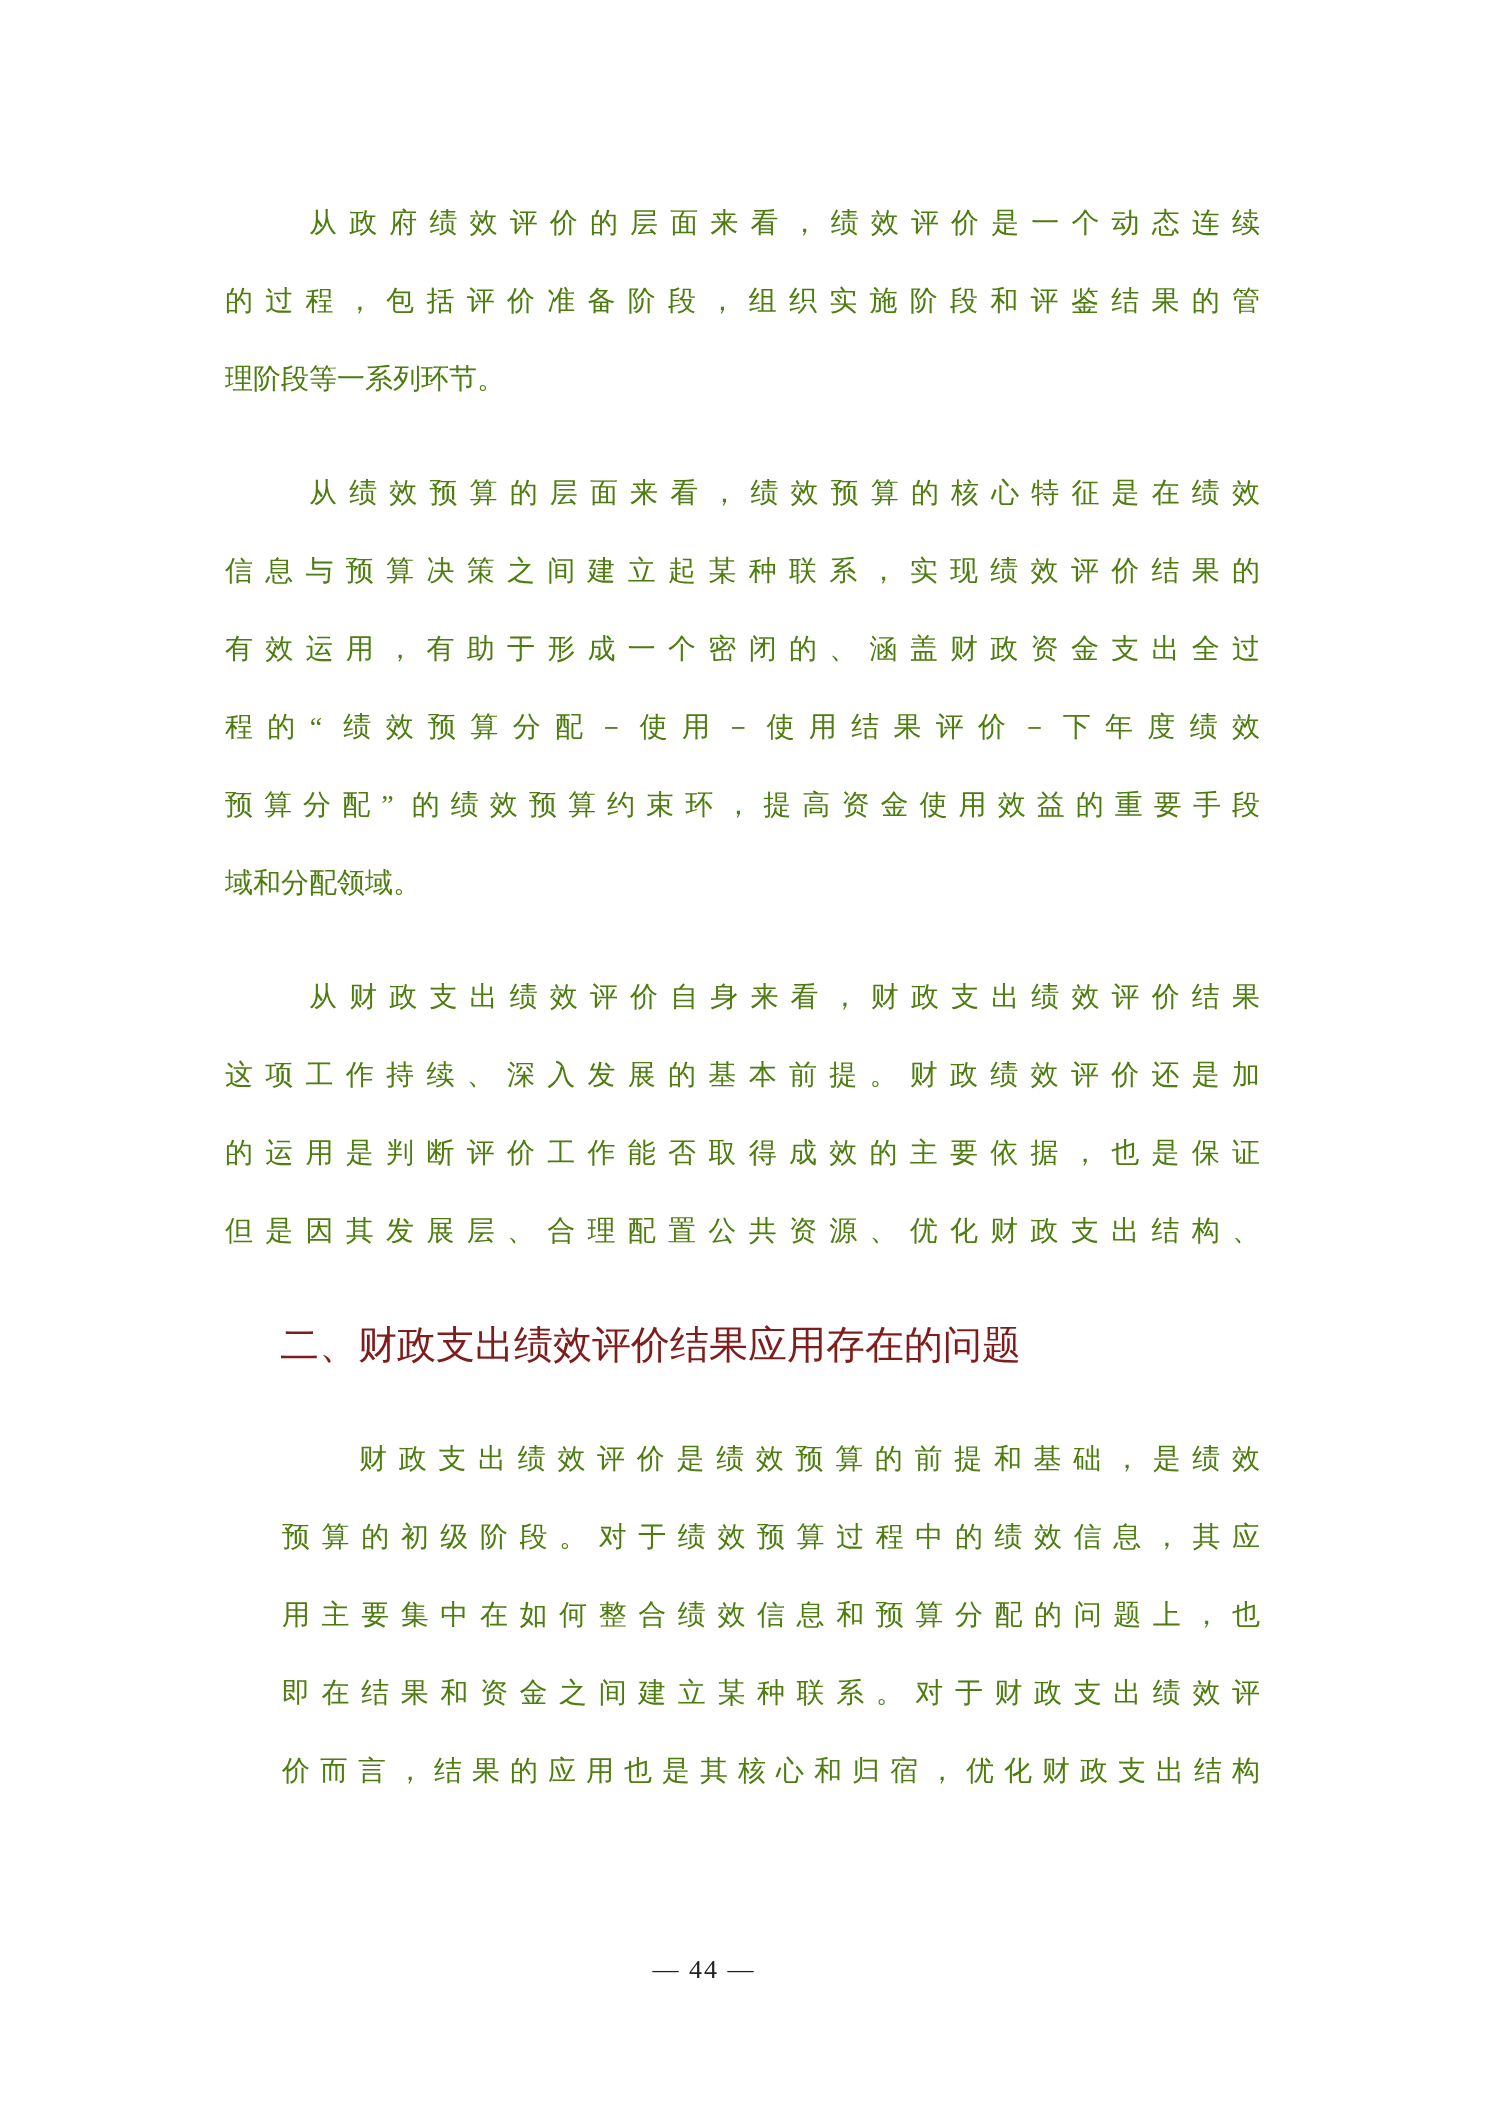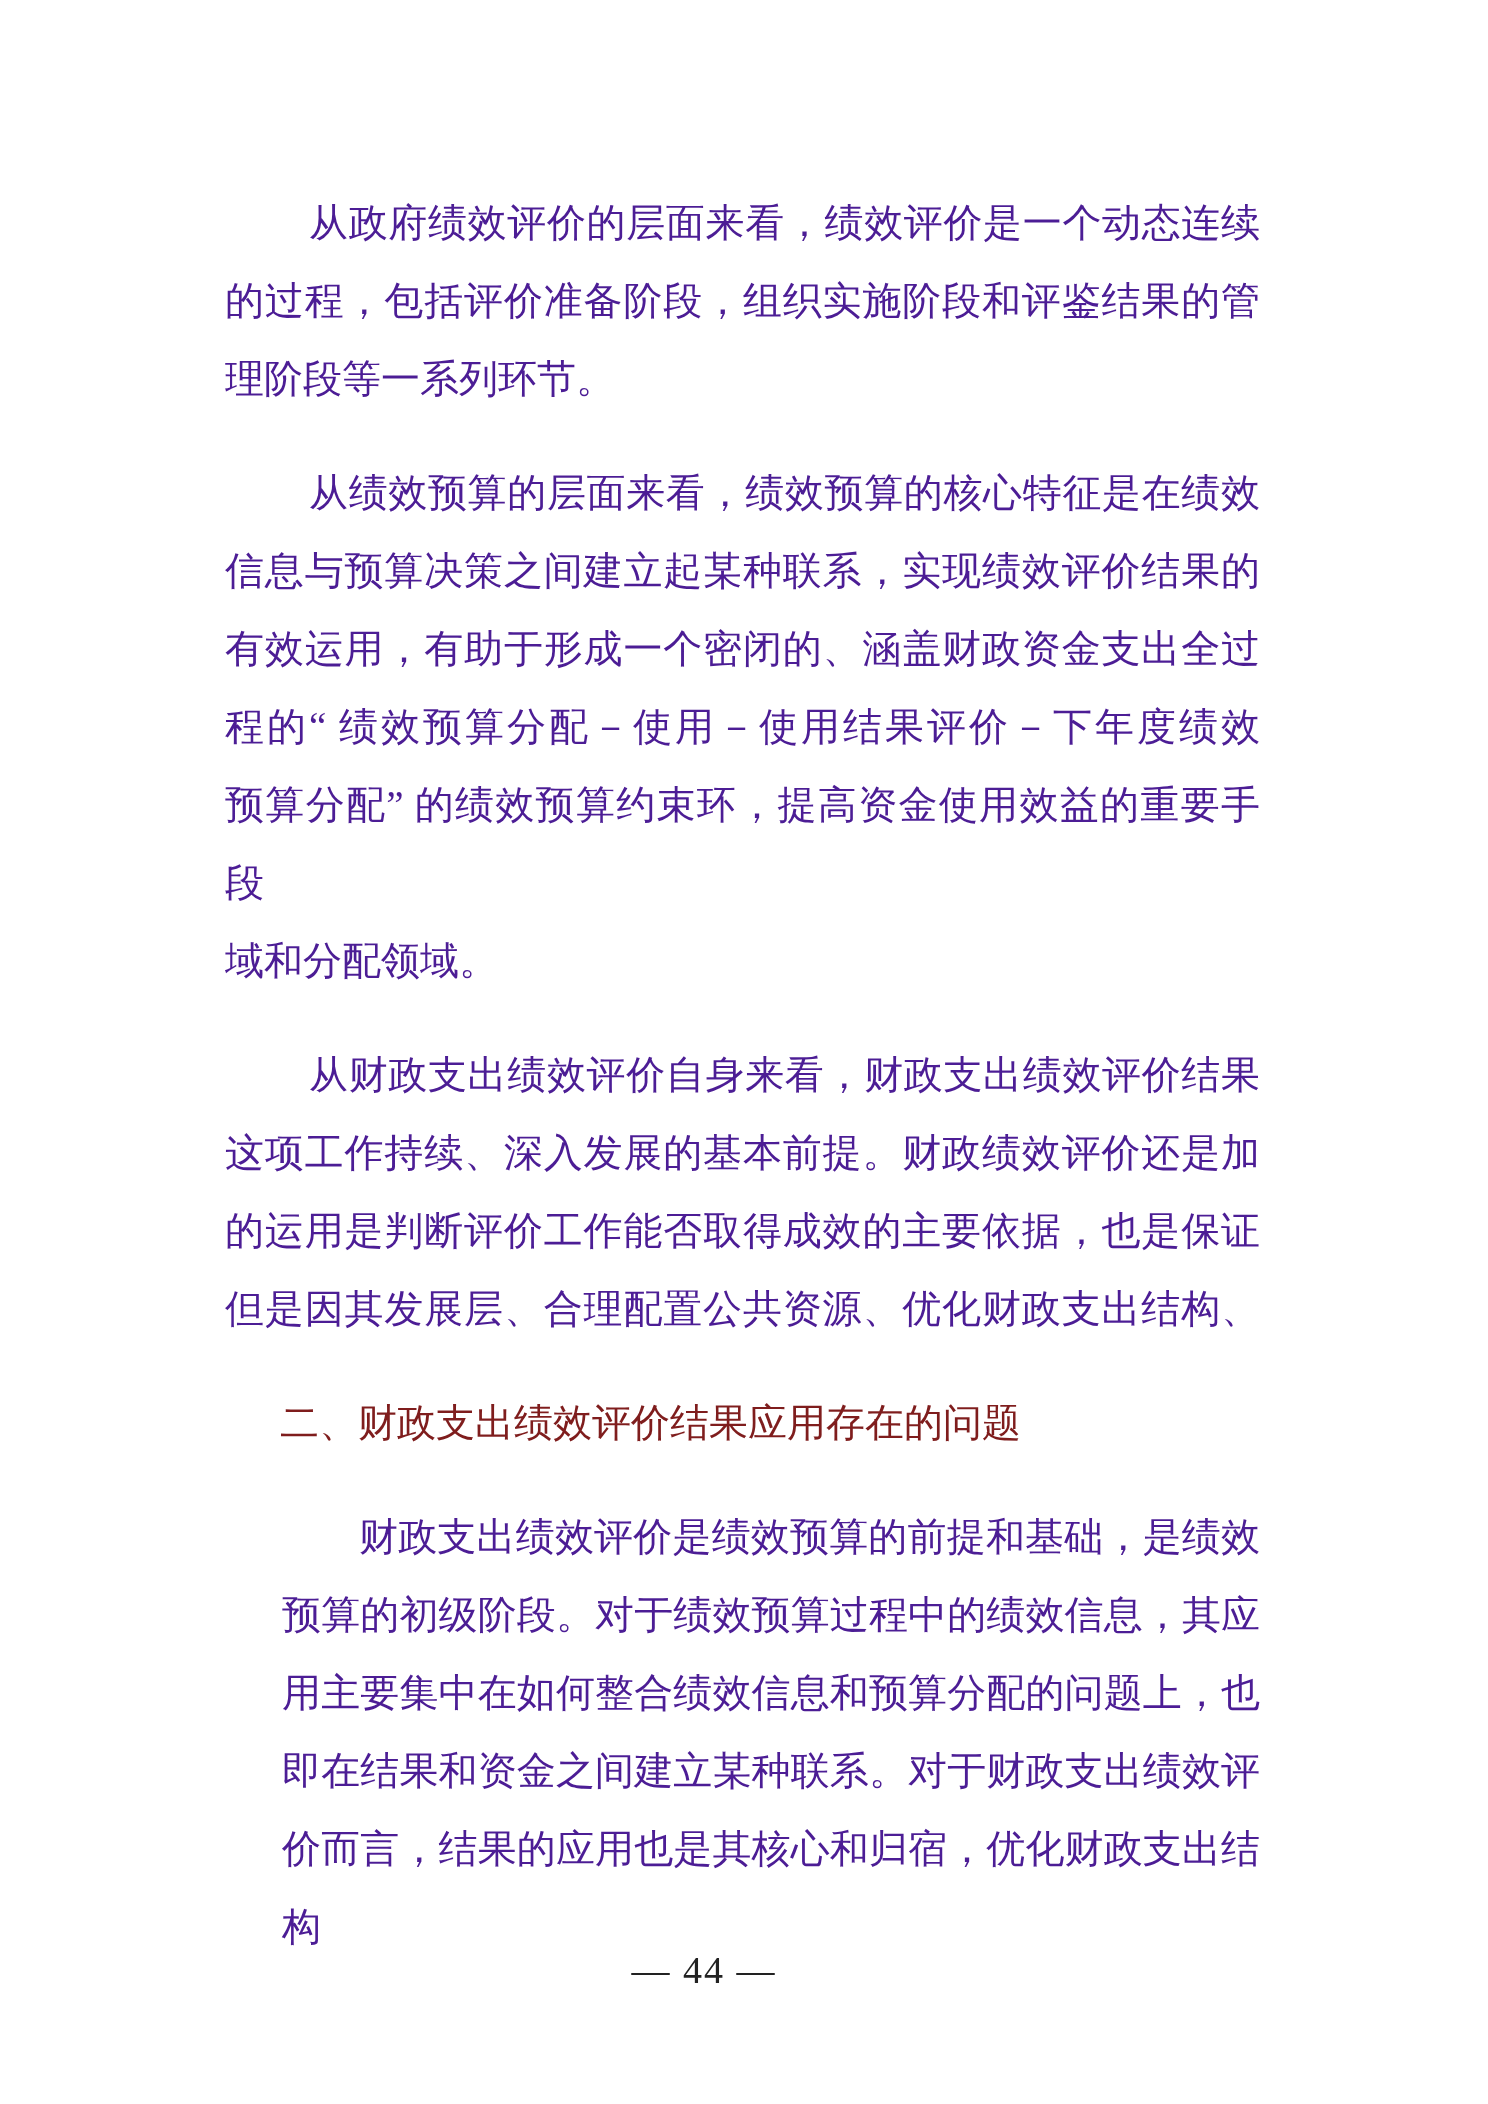--- a/index.html
+++ b/index.html
@@ -20,24 +20,24 @@
     inset: 0;
     background: #ffffff;
   }
   .content {
     position: absolute;
     left: 225px;
     top: 184px;
     width: 1035px;
   }
   .para {
-    font-size: 39px;
+    font-size: 28px;
     line-height: 78px;
     margin: 0 0 36px 0;
-    color: #4c1d95;
+    color: #4d7c0f;
   }
   .para.inset {
     margin-left: 57px;
     width: 978px;
   }
   .line {
     text-align: justify;
     text-align-last: justify;
     white-space: normal;
   }
@@ -57,21 +57,21 @@
     margin: 0 0 36px 0;
     padding-left: 55px;
     color: #7f1d1d;
   }
   .pagenum {
     position: absolute;
     top: 1948px;
     left: 0;
     width: 1408px;
     text-align: center;
-    font-size: 38px;
+    font-size: 26px;
     line-height: 44px;
     color: #222222;
     letter-spacing: 2px;
   }
 </style>
 </head>
 <body>
 
 <div class="page">
   <div class="content">

